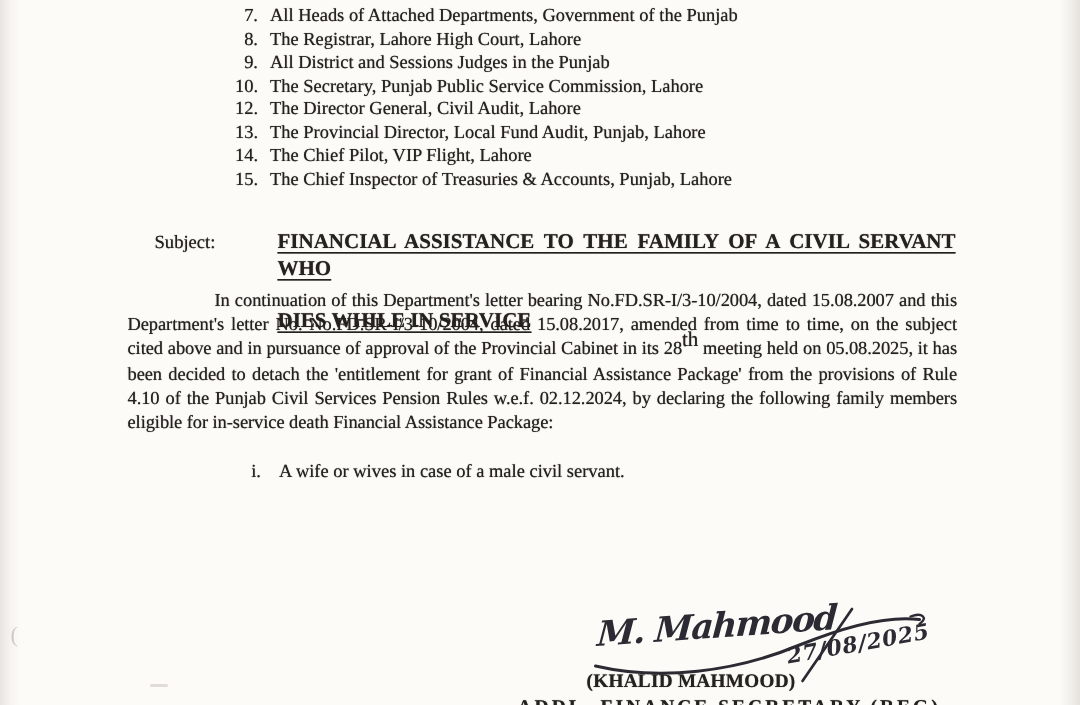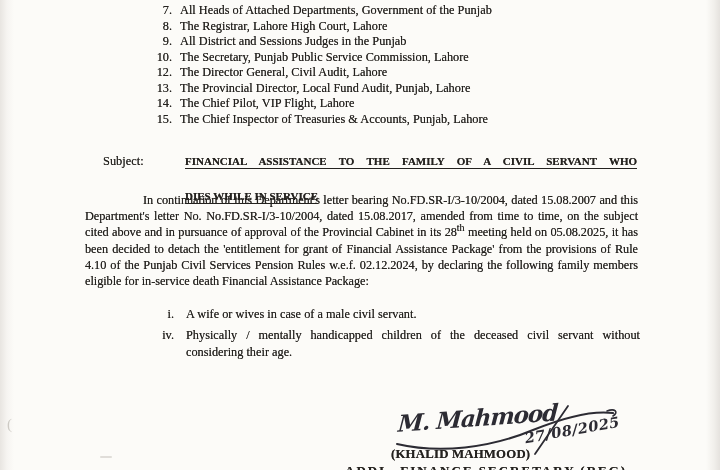--- a/index.html
+++ b/index.html
@@ -21,32 +21,32 @@
   }
   
   .dist-list {
     position: absolute; left: 150px; top: 3px; width: 500px;
     font-size: 12.3px; line-height: 15.5px;
   }
   .dist-row { display: grid; grid-template-columns: 22px 1fr; column-gap: 8px; }
   .dist-row .num { text-align: right; }
   
   .subject-label { position: absolute; left: 103px; top: 154px; font-size: 12.4px; }
-  .subject-block { position: absolute; left: 185px; top: 153px; width: 452px; font-weight: bold; font-size: 11px; line-height: 17.5px; }
+  .subject-block { position: absolute; left: 185px; top: 153px; width: 452px; font-weight: bold; font-size: 14px; line-height: 17.5px; }
   .subject-line { text-decoration: underline; text-underline-offset: 2.5px; text-decoration-thickness: 1.3px; }
   .justify-one-line { text-align: justify; }
   .justify-one-line .subject-line::after { content: ""; display: inline-block; width: 100%; }
   
   .body-para {
     position: absolute; left: 85px; top: 192px; width: 553px;
     font-size: 12.3px; line-height: 16.2px;
     text-align: justify; text-indent: 58px;
     letter-spacing: -0.05px;
   }
-  .body-para sup { font-size: 10px; line-height: 0; }
+  .body-para sup { font-size: 14px; line-height: 0; }
   
   .elig-list {
     position: absolute; left: 150px; top: 306px; width: 490px;
     font-size: 12.3px; line-height: 17px;
   }
   .elig-row { display: grid; grid-template-columns: 24px 1fr; column-gap: 12px; }
   .elig-row .num { text-align: right; }
   .elig-row .txt { text-align: justify; }
   .elig-row.gap-above { margin-top: 4px; }
   
@@ -135,24 +135,20 @@
     <div><span class="subject-line">DIES WHILE IN SERVICE</span></div>
   </div>
 
   <div class="body-para ink"><span>In continuation of this Department's letter bearing No.FD.SR-I/3-10/2004, dated 15.08.2007 and this Department's letter No. No.FD.SR-I/3-10/2004, dated 15.08.2017, amended from time to time, on the subject cited above and in pursuance of approval of the Provincial Cabinet in its 28</span><sup>th</sup><span> meeting held on 05.08.2025, it has been decided to detach the 'entitlement for grant of Financial Assistance Package' from the provisions of Rule 4.10 of the Punjab Civil Services Pension Rules w.e.f. 02.12.2024, by declaring the following family members eligible for in-service death Financial Assistance Package:</span></div>
 
   <div class="elig-list ink">
     <div class="elig-row">
       <span class="num">i.</span>
       <span class="txt">A wife or wives in case of a male civil servant.</span>
     </div>
-    <div class="elig-row gap-above">
-      <span class="num">iv.</span>
-      <span class="txt">Physically / mentally handicapped children of the deceased civil servant without considering their age.</span>
-    </div>
   </div>
 
   <svg class="sig-flourish" viewBox="0 0 240 62" xmlns="http://www.w3.org/2000/svg">
     <path d="M 12,46 C 55,56 105,50 148,32 C 175,21 205,12 228,15" fill="none" stroke="#2c2b33" stroke-width="2" stroke-linecap="round"></path>
     <path d="M 150,56 L 183,8" fill="none" stroke="#2c2b33" stroke-width="1.8" stroke-linecap="round"></path>
     <path d="M 222,13 C 230,10 234,14 228,18" fill="none" stroke="#2c2b33" stroke-width="1.6" stroke-linecap="round"></path>
   </svg>
   <div class="sig-script">M. Mahmood</div>
   <div class="sig-date">27/08/2025</div>
   <div class="sig-name ink">(KHALID MAHMOOD)</div>

